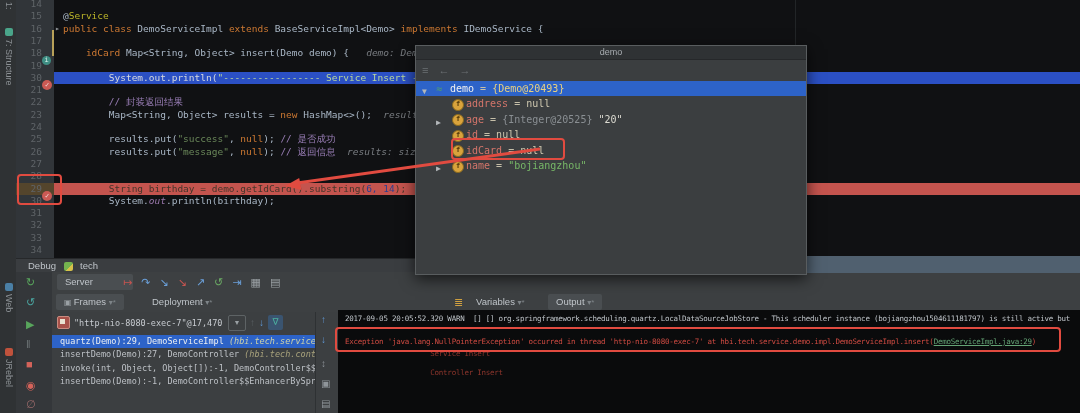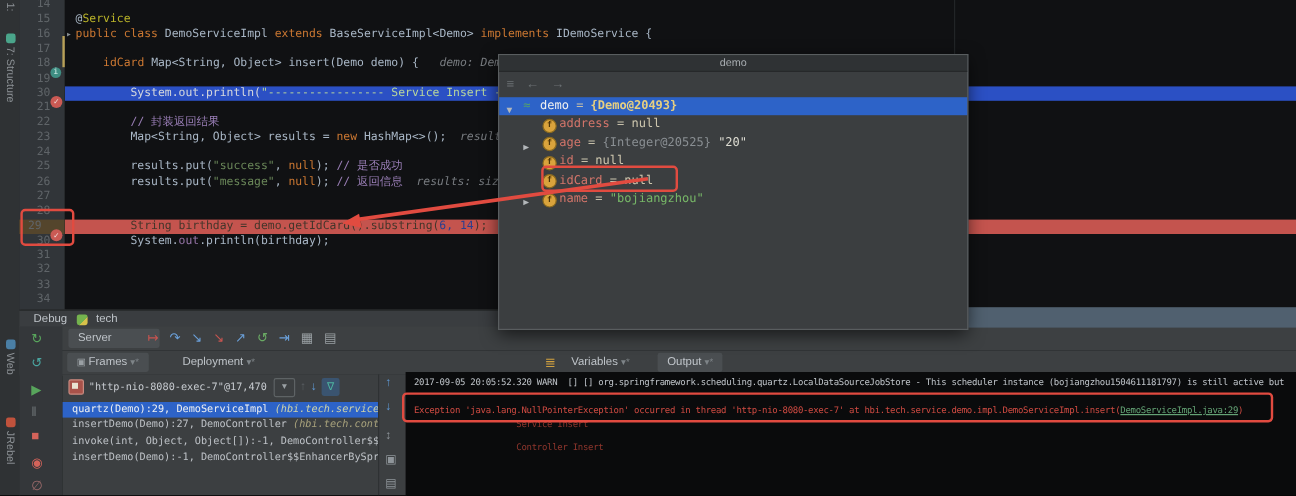--- a/index.html
+++ b/index.html
@@ -17,21 +17,21 @@
   
   #gutter{left:16px;top:0;width:38px;height:258px;background:#313539;border-right:1px solid #1d1f21;}
   .gut-num{position:absolute;left:0;width:26px;text-align:right;font-size:9.5px;color:#5f6468;height:12.3px;line-height:12.3px;}
   .gut-ic{position:absolute;left:26px;width:12px;height:12.3px;}
   #code-area{left:54px;top:0;right:0;height:258px;background:#101113;overflow:hidden;}
   .code-row{position:absolute;left:0;right:0;height:12.3px;line-height:12.3px;font-size:9.5px;}
   .code-row .pre{position:absolute;left:9px;top:0;}
   .row-exec{background:#2b50c4;}
   .row-bp{background:#c4544e;}
   .tk-k{color:#cc7832;} .tk-a{color:#bbb529;} .tk-p{color:#a9b7c6;}
-  .tk-s{color:#6a8759;} .tk-c{color:#9b7fb8;} .tk-f{color:#9876aa;}
+  .tk-s{color:#6a8759;} .tk-c{color:#9b7fb8;} .tk-f{color:#9876aa;font-style:italic;}
   .tk-h{color:#787c80;font-style:italic;}
   .tk-e1{color:#d6d9dd;} .tk-e2{color:#b9d79c;}
   .tk-b1{color:#43352a;} .tk-b2{color:#2c3f8f;}
   .margin-line{left:741px;top:0;width:1px;height:258px;background:#222527;}
   .bp-dot{display:inline-block;width:10px;height:10px;border-radius:50%;background:#cb5a54;color:#f2e3e1;
           font-size:7px;line-height:10px;text-align:center;margin-top:1px;}
   .mk-dot{display:inline-block;width:9px;height:9px;border-radius:50%;background:#3f8e83;color:#d7f2ec;
           font-size:7px;line-height:9px;text-align:center;margin-top:1px;}
   .fold-tri{color:#8a8f93;font-size:8px;}
   .change-bar{left:52px;top:30px;width:3px;height:26px;background:#b8a159;}
@@ -44,21 +44,21 @@
   #popup-toolbar{position:absolute;left:6px;top:15px;height:18px;display:flex;gap:10px;align-items:center;}
   #popup-toolbar .tb{color:#6b7073;font-size:11px;}
   .tree-row{position:absolute;left:0;right:0;height:15.4px;line-height:15.4px;font-size:10px;font-family:"DejaVu Sans Mono",monospace;}
   .tree-sel{background:#2d63c8;}
   .tr-exp{position:absolute;font-size:8px;color:#b3b7ba;}
   .tr-ic{position:absolute;width:10px;height:10px;top:2.5px;}
   .f-ic{border-radius:50%;background:#d9a33c;border:1px solid #8a6a1f;color:#4d3508;font-size:7px;line-height:9px;text-align:center;font-weight:bold;}
   .w-ic{color:#53a06a;font-size:10px;line-height:10px;}
   .tr-name{color:#d3756a;} .tree-sel .tr-name{color:#f0f0f0;}
   .tr-eq{color:#c6bfa9;}
-  .v-obj{color:#e8d080;font-weight:bold;} .v-plain{color:#cdc6ae;} .v-str{color:#77b767;} .v-lit{color:#dddcd2;} .tr-ref{color:#8a8f93;}
+  .v-obj{color:#e8d080;} .v-plain{color:#cdc6ae;} .v-str{color:#77b767;} .v-lit{color:#dddcd2;} .tr-ref{color:#8a8f93;}
 
   
   #dbg-header{left:16px;top:258px;right:0;height:14px;background:#3a3d40;border-top:1px solid #26282a;}
   #slate-strip{left:805px;top:256px;width:275px;height:17px;background:#50606f;z-index:6;}
   #row-b{left:16px;top:272px;right:0;height:20px;background:#3d4042;}
   #row-c{left:16px;top:292px;right:0;height:20px;background:#3d4042;border-bottom:1px solid #2b2d2f;}
   .tab{position:absolute;top:2px;height:16px;line-height:16px;padding:0 8px;font-size:9.5px;color:#bfc4c9;}
   .tab-box{background:#4a4e51;border-radius:2px;}
   .tab-suffix{color:#7e8488;font-size:8px;}
   #step-icons{position:absolute;left:107px;top:0;height:20px;display:flex;gap:9px;align-items:center;}
@@ -121,21 +121,21 @@
       <div class="gut-ic" style="top: 71.8px;"><span class="bp-dot">✓</span></div>
       <div class="gut-num mono" style="top: 84.1px;">21</div>
       <div class="gut-num mono" style="top: 96.4px;">22</div>
       <div class="gut-num mono" style="top: 108.7px;">23</div>
       <div class="gut-num mono" style="top: 121px;">24</div>
       <div class="gut-num mono" style="top: 133.3px;">25</div>
       <div class="gut-num mono" style="top: 145.6px;">26</div>
       <div class="gut-num mono" style="top: 157.9px;">27</div>
       <div class="gut-num mono" style="top: 170.2px;">28</div>
       <div class="abs" style="left: 0px; top: 182.5px; width: 38px; height: 12.3px; background: rgb(84, 69, 44);"></div>
-      <div class="gut-num mono" style="top: 182.5px; text-align: center;">29</div>
+      <div class="gut-num mono" style="top: 182.5px;">29</div>
       <div class="gut-ic" style="top: 182.5px;"><span class="bp-dot">✓</span></div>
       <div class="gut-num mono" style="top: 194.8px;">30</div>
       <div class="gut-num mono" style="top: 207.1px;">31</div>
       <div class="gut-num mono" style="top: 219.4px;">32</div>
       <div class="gut-num mono" style="top: 231.7px;">33</div>
       <div class="gut-num mono" style="top: 244px;">34</div>
     </div>
   <div class="abs change-bar"></div>
 
   <div class="abs mono" id="code-area">

